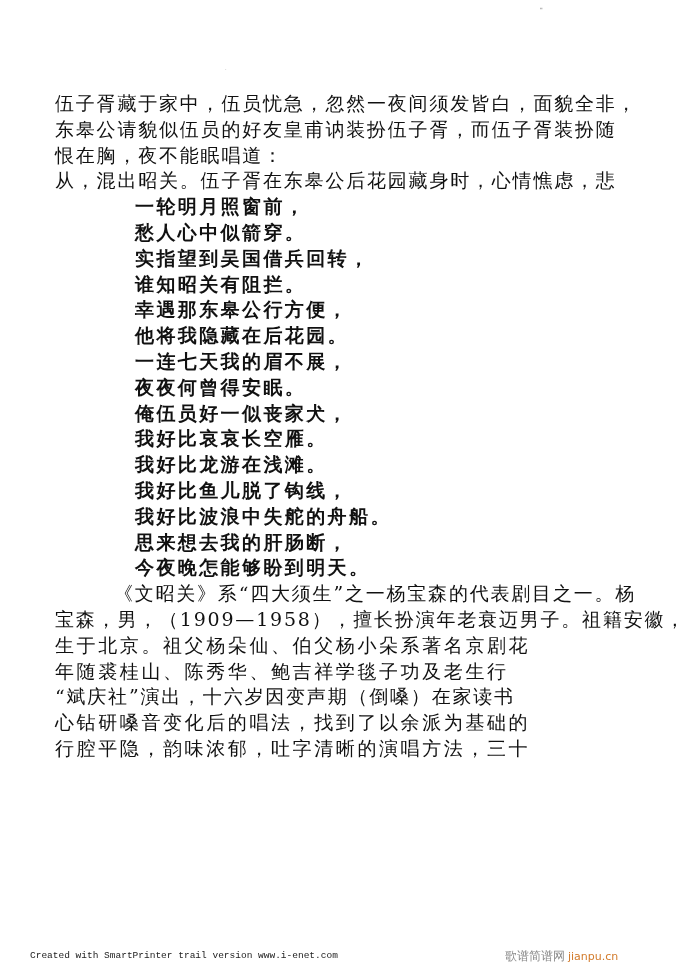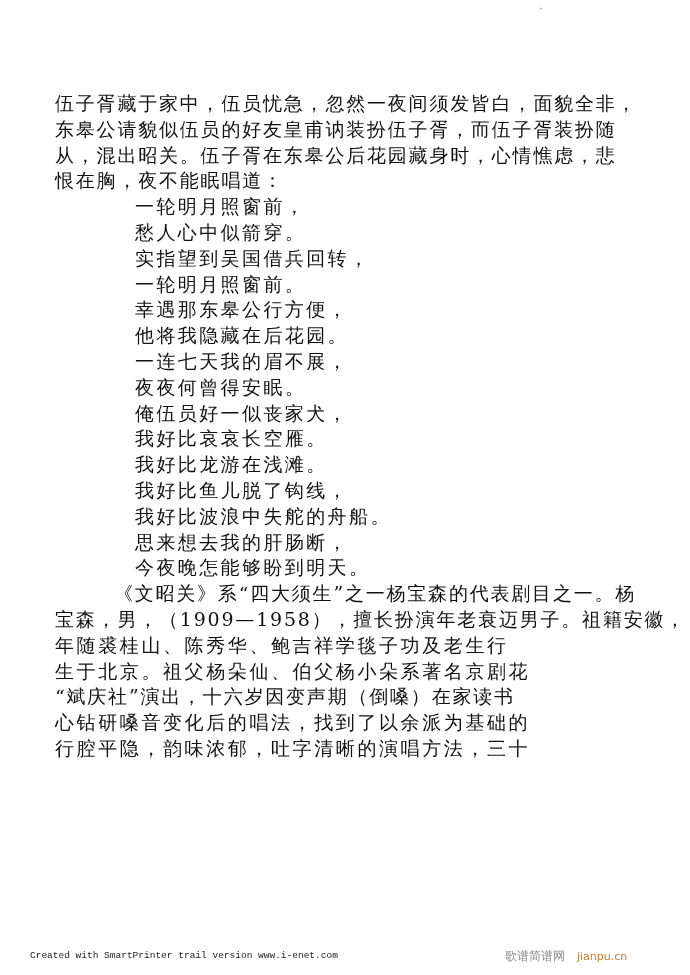--- a/index.html
+++ b/index.html
@@ -38,20 +38,21 @@
   .line {
     height: 25.8px;
     line-height: 25.8px;
     font-size: 19px;
     letter-spacing: 1.8px;
     white-space: nowrap;
   }
   .poem .line {
     padding-left: 80px;
     letter-spacing: 2.4px;
+    font-weight: bold;
   }
   .para2-first { padding-left: 40px; text-align: center; }
   .tight { letter-spacing: 2.6px; }
   .footer-left {
     position: absolute;
     left: 30px;
     top: 950px;
     font-family: Liberation Mono, monospace;
     font-size: 9.5px;
     color: #222;
@@ -61,60 +62,60 @@
     left: 505px;
     top: 948px;
     font-family: "DejaVu Sans", sans-serif;
     font-size: 12px;
     color: #8a8a8a;
     white-space: nowrap;
   }
   .footer-right .brand-latin {
     color: #d27a2a;
     font-size: 11px;
-    margin-left: 12px;
+    margin-left: 3px;
   }
 </style>
 </head>
 <body>
 
 <div class="page-mark">"</div>
 <div class="speck">·</div>
 
 <div class="text-block">
   <div class="para1">
     <div class="line">伍子胥藏于家中，伍员忧急，忽然一夜间须发皆白，面貌全非，</div>
     <div class="line">东皋公请貌似伍员的好友皇甫讷装扮伍子胥，而伍子胥装扮随</div>
+    <div class="line">恨在胸，夜不能眠唱道：</div>
     <div class="line">从，混出昭关。伍子胥在东皋公后花园藏身时，心情憔虑，悲</div>
-    <div class="line">恨在胸，夜不能眠唱道：</div>
   </div>
 
   <div class="poem">
     <div class="line">一轮明月照窗前，</div>
     <div class="line">愁人心中似箭穿。</div>
     <div class="line">实指望到吴国借兵回转，</div>
-    <div class="line">一轮明月照窗前。</div>
+    <div class="line">谁知昭关有阻拦。</div>
     <div class="line">幸遇那东皋公行方便，</div>
     <div class="line">他将我隐藏在后花园。</div>
     <div class="line">一连七天我的眉不展，</div>
     <div class="line">夜夜何曾得安眠。</div>
     <div class="line">俺伍员好一似丧家犬，</div>
     <div class="line">我好比哀哀长空雁。</div>
     <div class="line">我好比龙游在浅滩。</div>
     <div class="line">我好比鱼儿脱了钩线，</div>
     <div class="line">我好比波浪中失舵的舟船。</div>
     <div class="line">思来想去我的肝肠断，</div>
     <div class="line">今夜晚怎能够盼到明天。</div>
   </div>
 
   <div class="para2">
     <div class="line para2-first">《文昭关》系“四大须生”之一杨宝森的代表剧目之一。杨</div>
     <div class="line">宝森，男，（1909—1958），擅长扮演年老衰迈男子。祖籍安徽，</div>
+    <div class="line tight">生于北京。祖父杨朵仙、伯父杨小朵系著名京剧花</div>
     <div class="line tight">年随裘桂山、陈秀华、鲍吉祥学毯子功及老生行</div>
-    <div class="line tight">生于北京。祖父杨朵仙、伯父杨小朵系著名京剧花</div>
     <div class="line">“斌庆社”演出，十六岁因变声期（倒嗓）在家读书</div>
     <div class="line tight">心钻研嗓音变化后的唱法，找到了以余派为基础的</div>
     <div class="line tight">行腔平隐，韵味浓郁，吐字清晰的演唱方法，三十</div>
   </div>
 </div>
 
 <div class="footer-left">Created with SmartPrinter trail version www.i-enet.com</div>
 <div class="footer-right">
   <span>歌谱简谱网</span><span class="brand-latin">jianpu.cn</span>
 </div>

